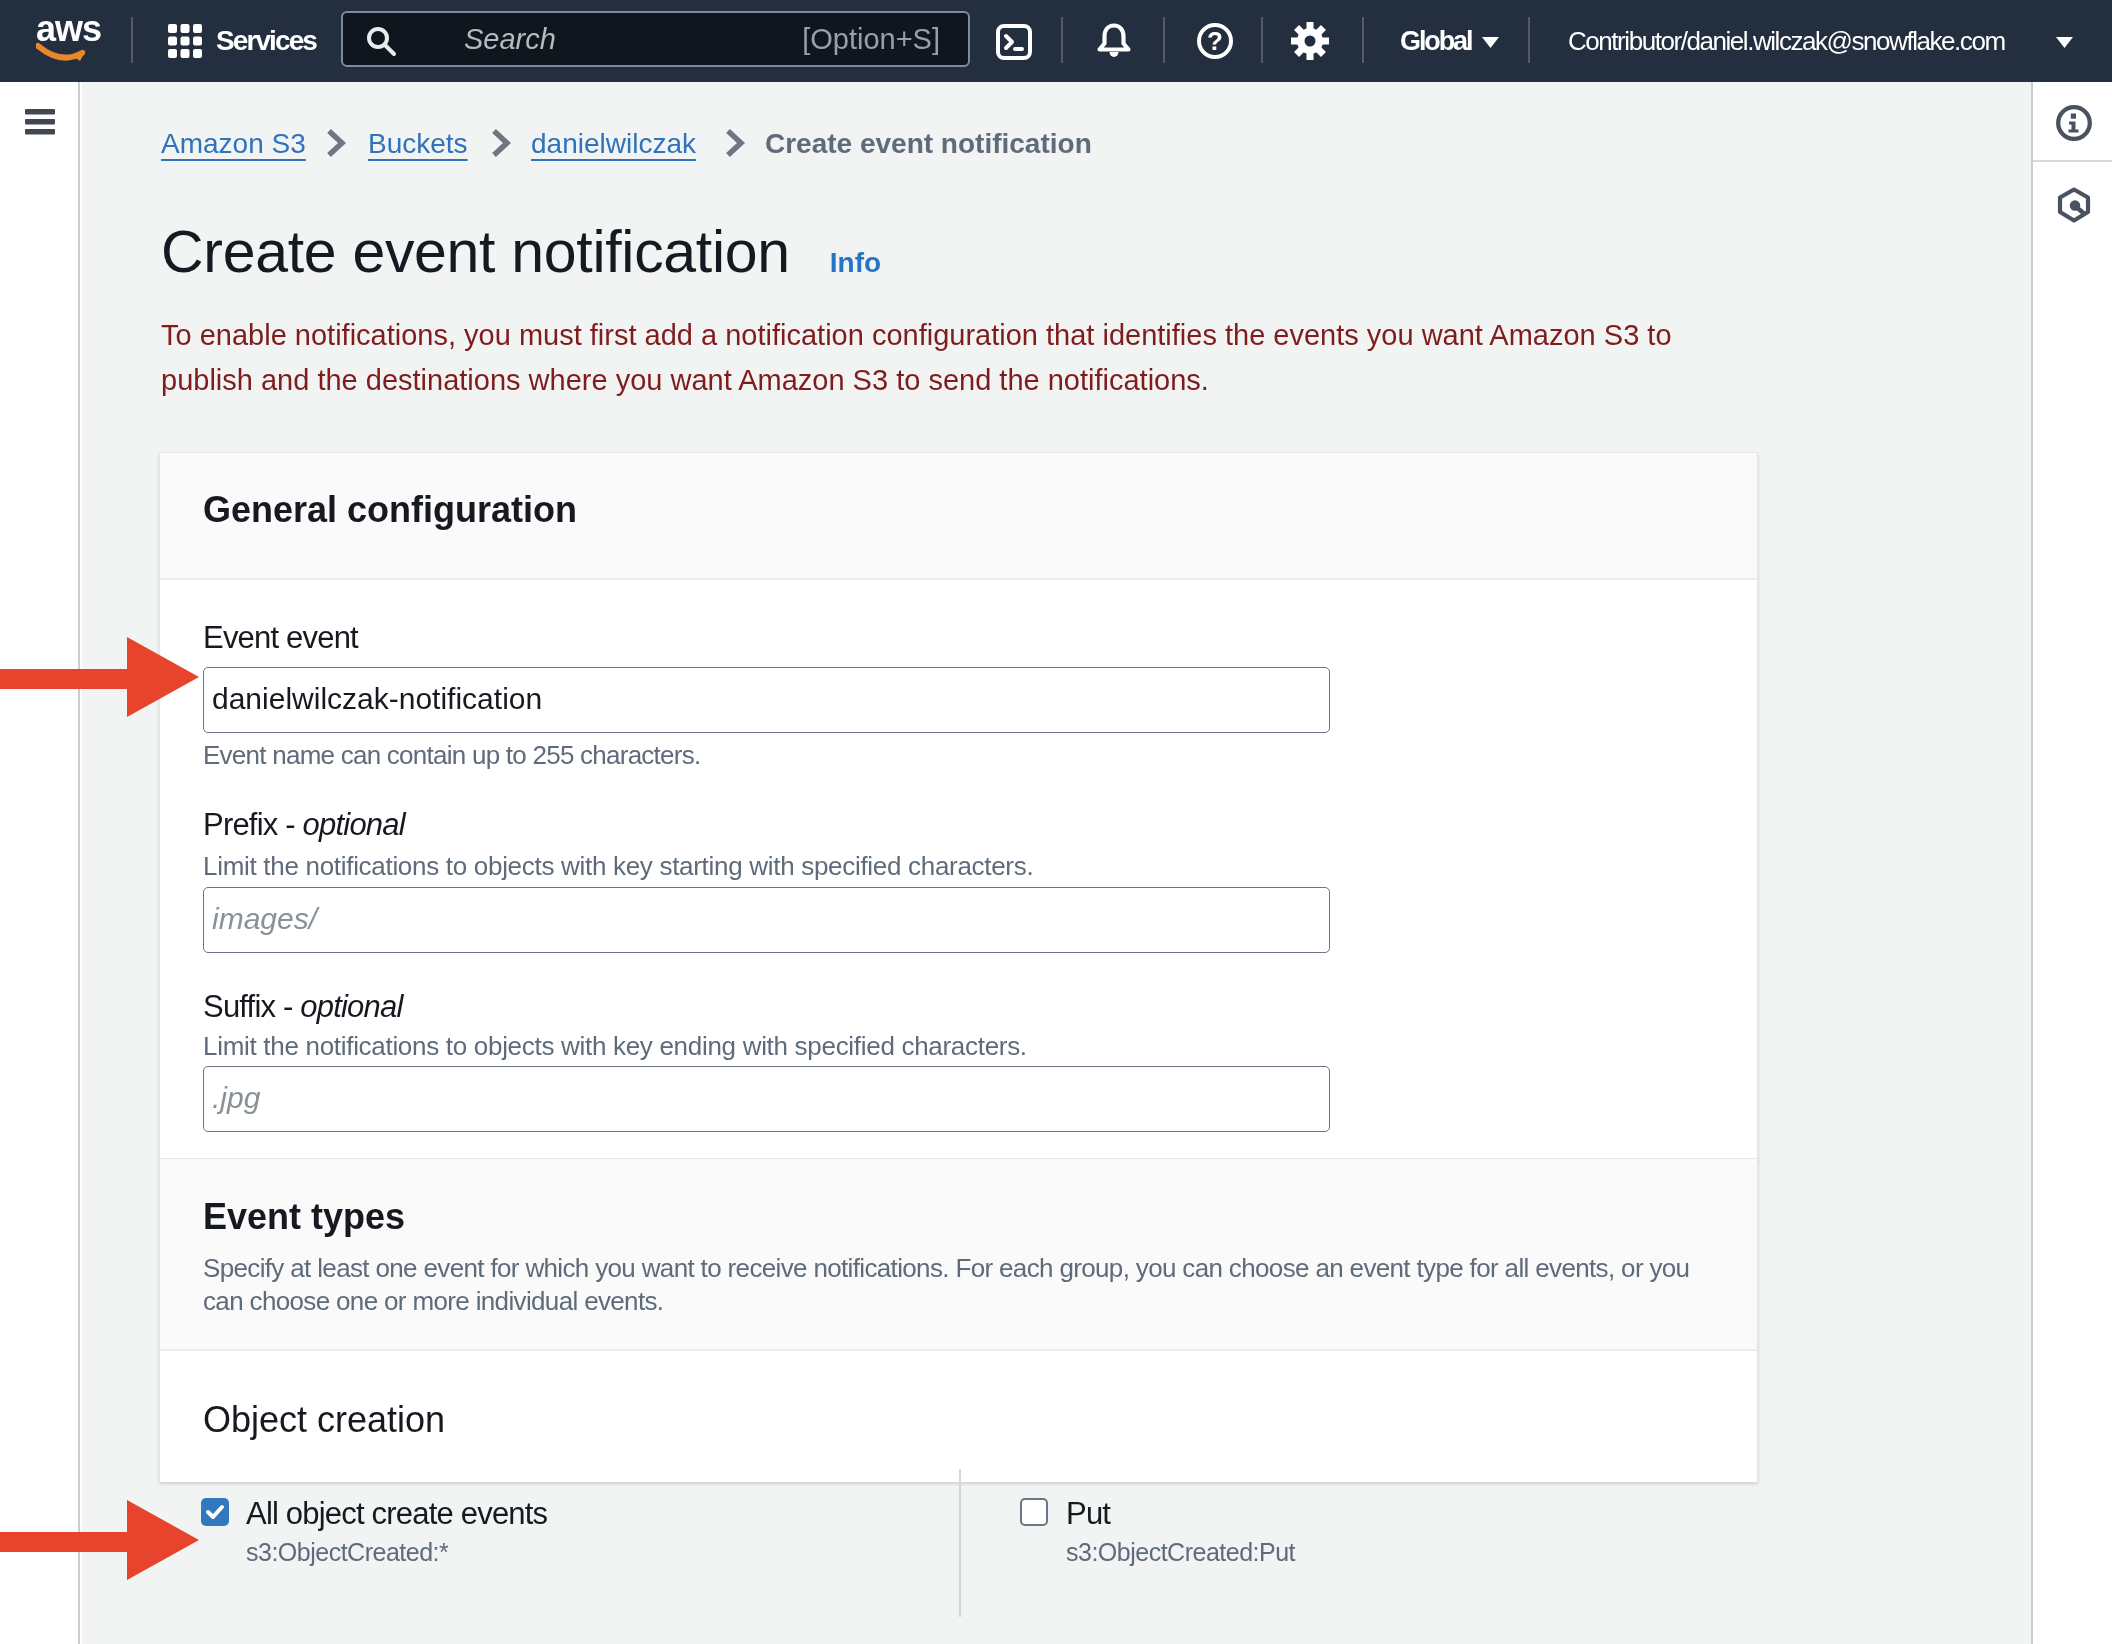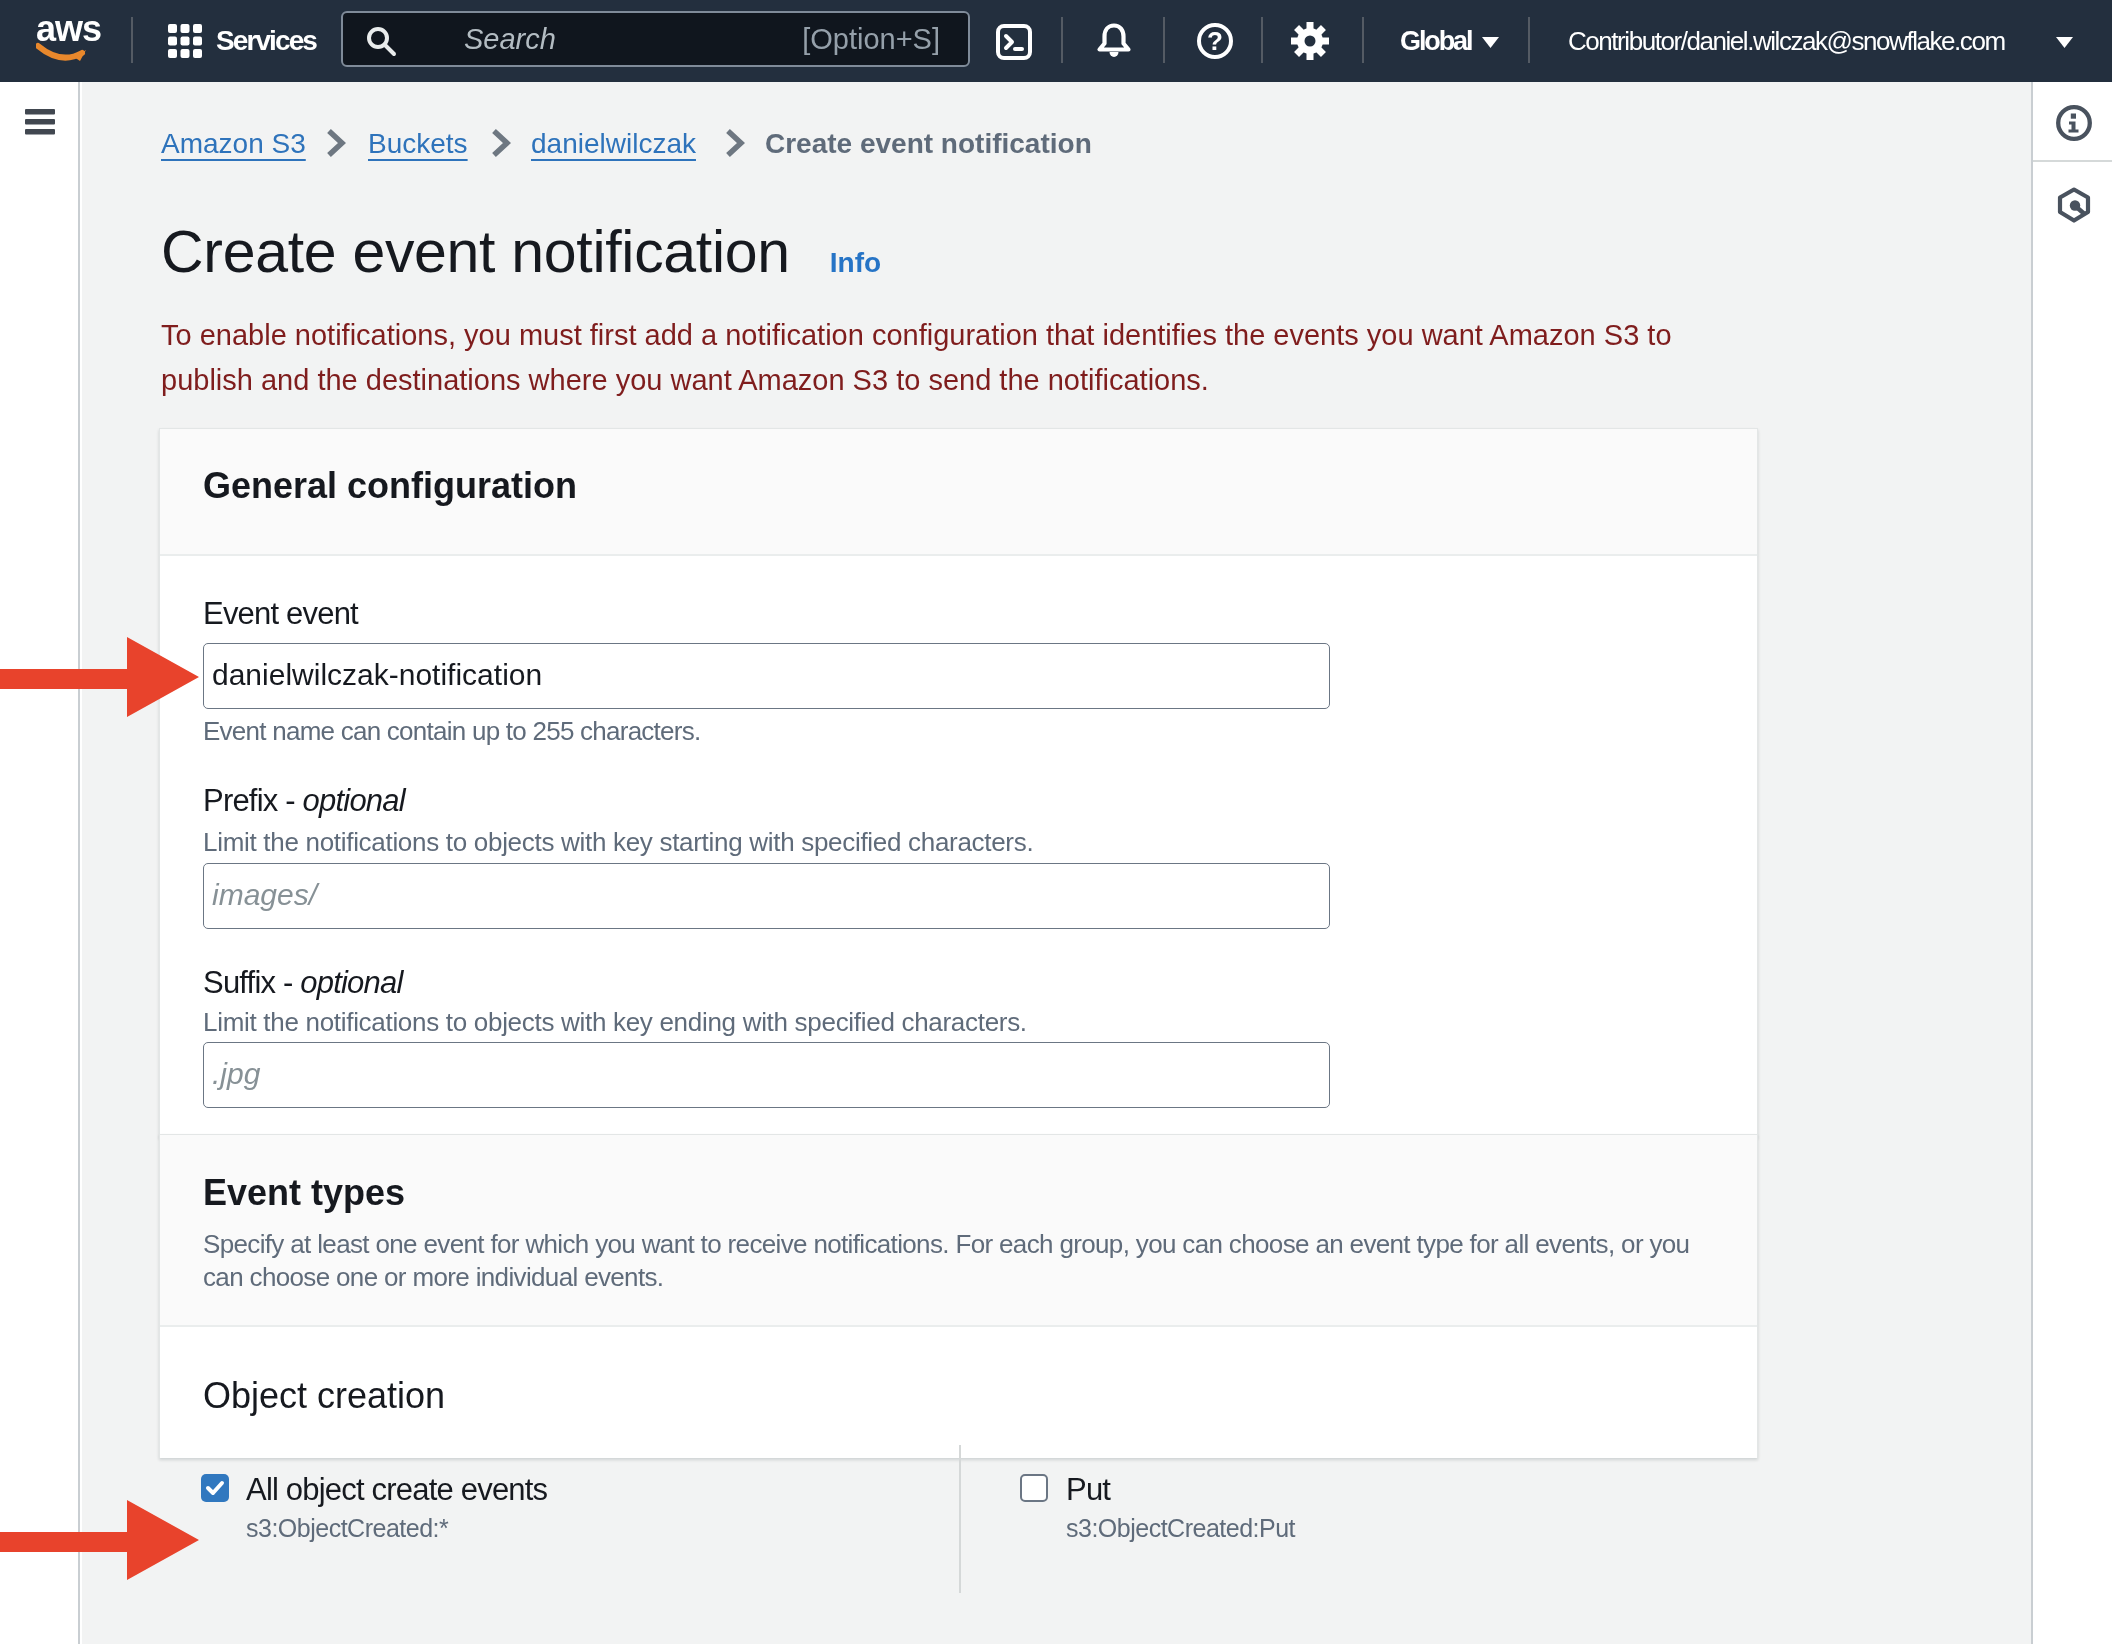--- a/index.html
+++ b/index.html
@@ -19,21 +19,21 @@
 
 .main{position:absolute;left:82px;top:82px;width:1949px;height:1562px;background:#f2f3f3;}
 
 .bc{position:absolute;font-size:28px;line-height:34px;}
 .bc a{color:#2e73bb;text-decoration:underline;text-underline-offset:6px;text-decoration-thickness:2px;}
 .bc-cur{color:#5f6b7a;font-weight:700;}
 h1{position:absolute;left:161px;top:218px;font-size:59px;letter-spacing:-0.3px;font-weight:400;color:#16191f;}
 .info{font-size:28px;font-weight:700;color:#2674c6;letter-spacing:0;}
 .intro{position:absolute;left:161px;top:313px;font-size:29px;line-height:45px;color:#7f1d1d;}
 
-.card{position:absolute;left:159px;width:1599px;background:#fff;border:1px solid #e3e6e6;box-shadow:0 2px 3px rgba(0,28,36,.15);}
+.card{position:absolute;left:159px;width:1599px;background:#fff;border:1px solid #e3e6e6;box-shadow:0 2px 3px rgba(0,28,36,.15);margin-top:24px;}
 .card1{top:428px;height:709px;}
 .card2{top:1134px;height:324px;border-bottom:none;}
 .cardhead{background:#fafafa;border-bottom:2px solid #eaeded;}
 .ct{font-weight:700;font-size:36px;color:#16191f;}
 .label{font-size:31px;letter-spacing:-0.8px;color:#16191f;}
 .hint{font-size:26px;letter-spacing:-0.3px;color:#5f6b7a;}
 .inp{position:absolute;left:43px;width:1127px;height:66px;background:#fff;border:1px solid #6b7684;border-radius:5px;font-size:30px;color:#16191f;line-height:62px;padding-left:8px;}
 .inp .phi{font-style:italic;color:#879196;}
 
 .cb{position:absolute;width:28px;height:28px;border-radius:5px;}

